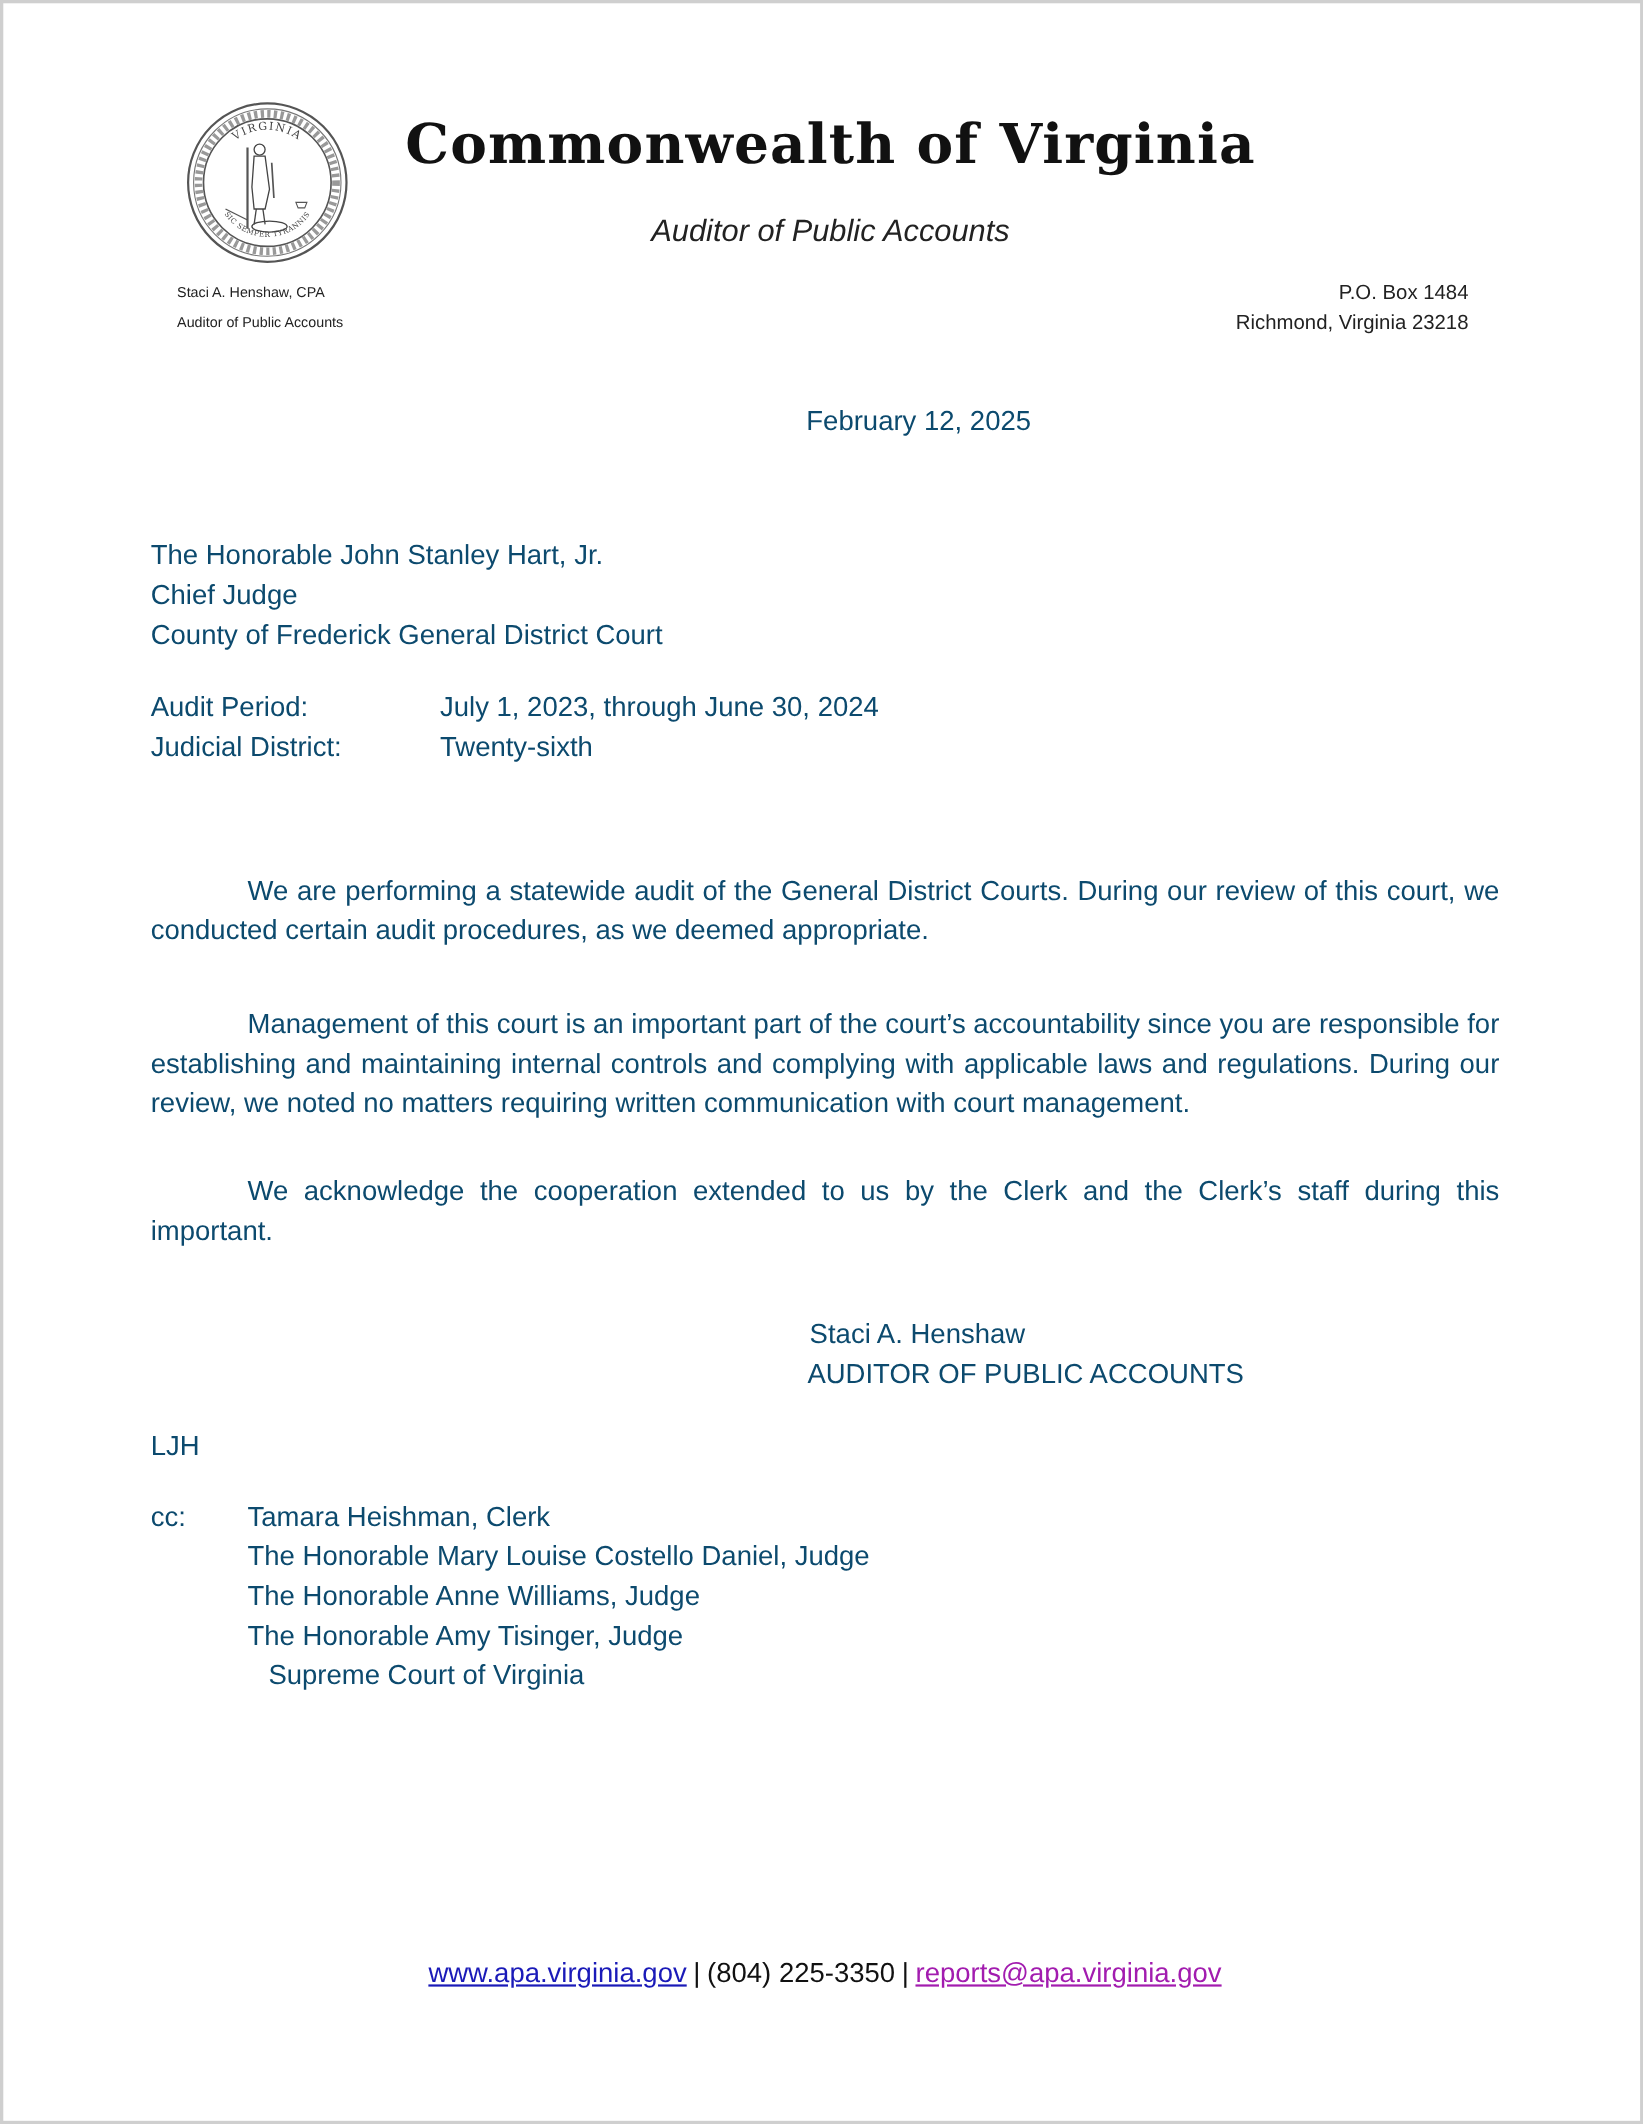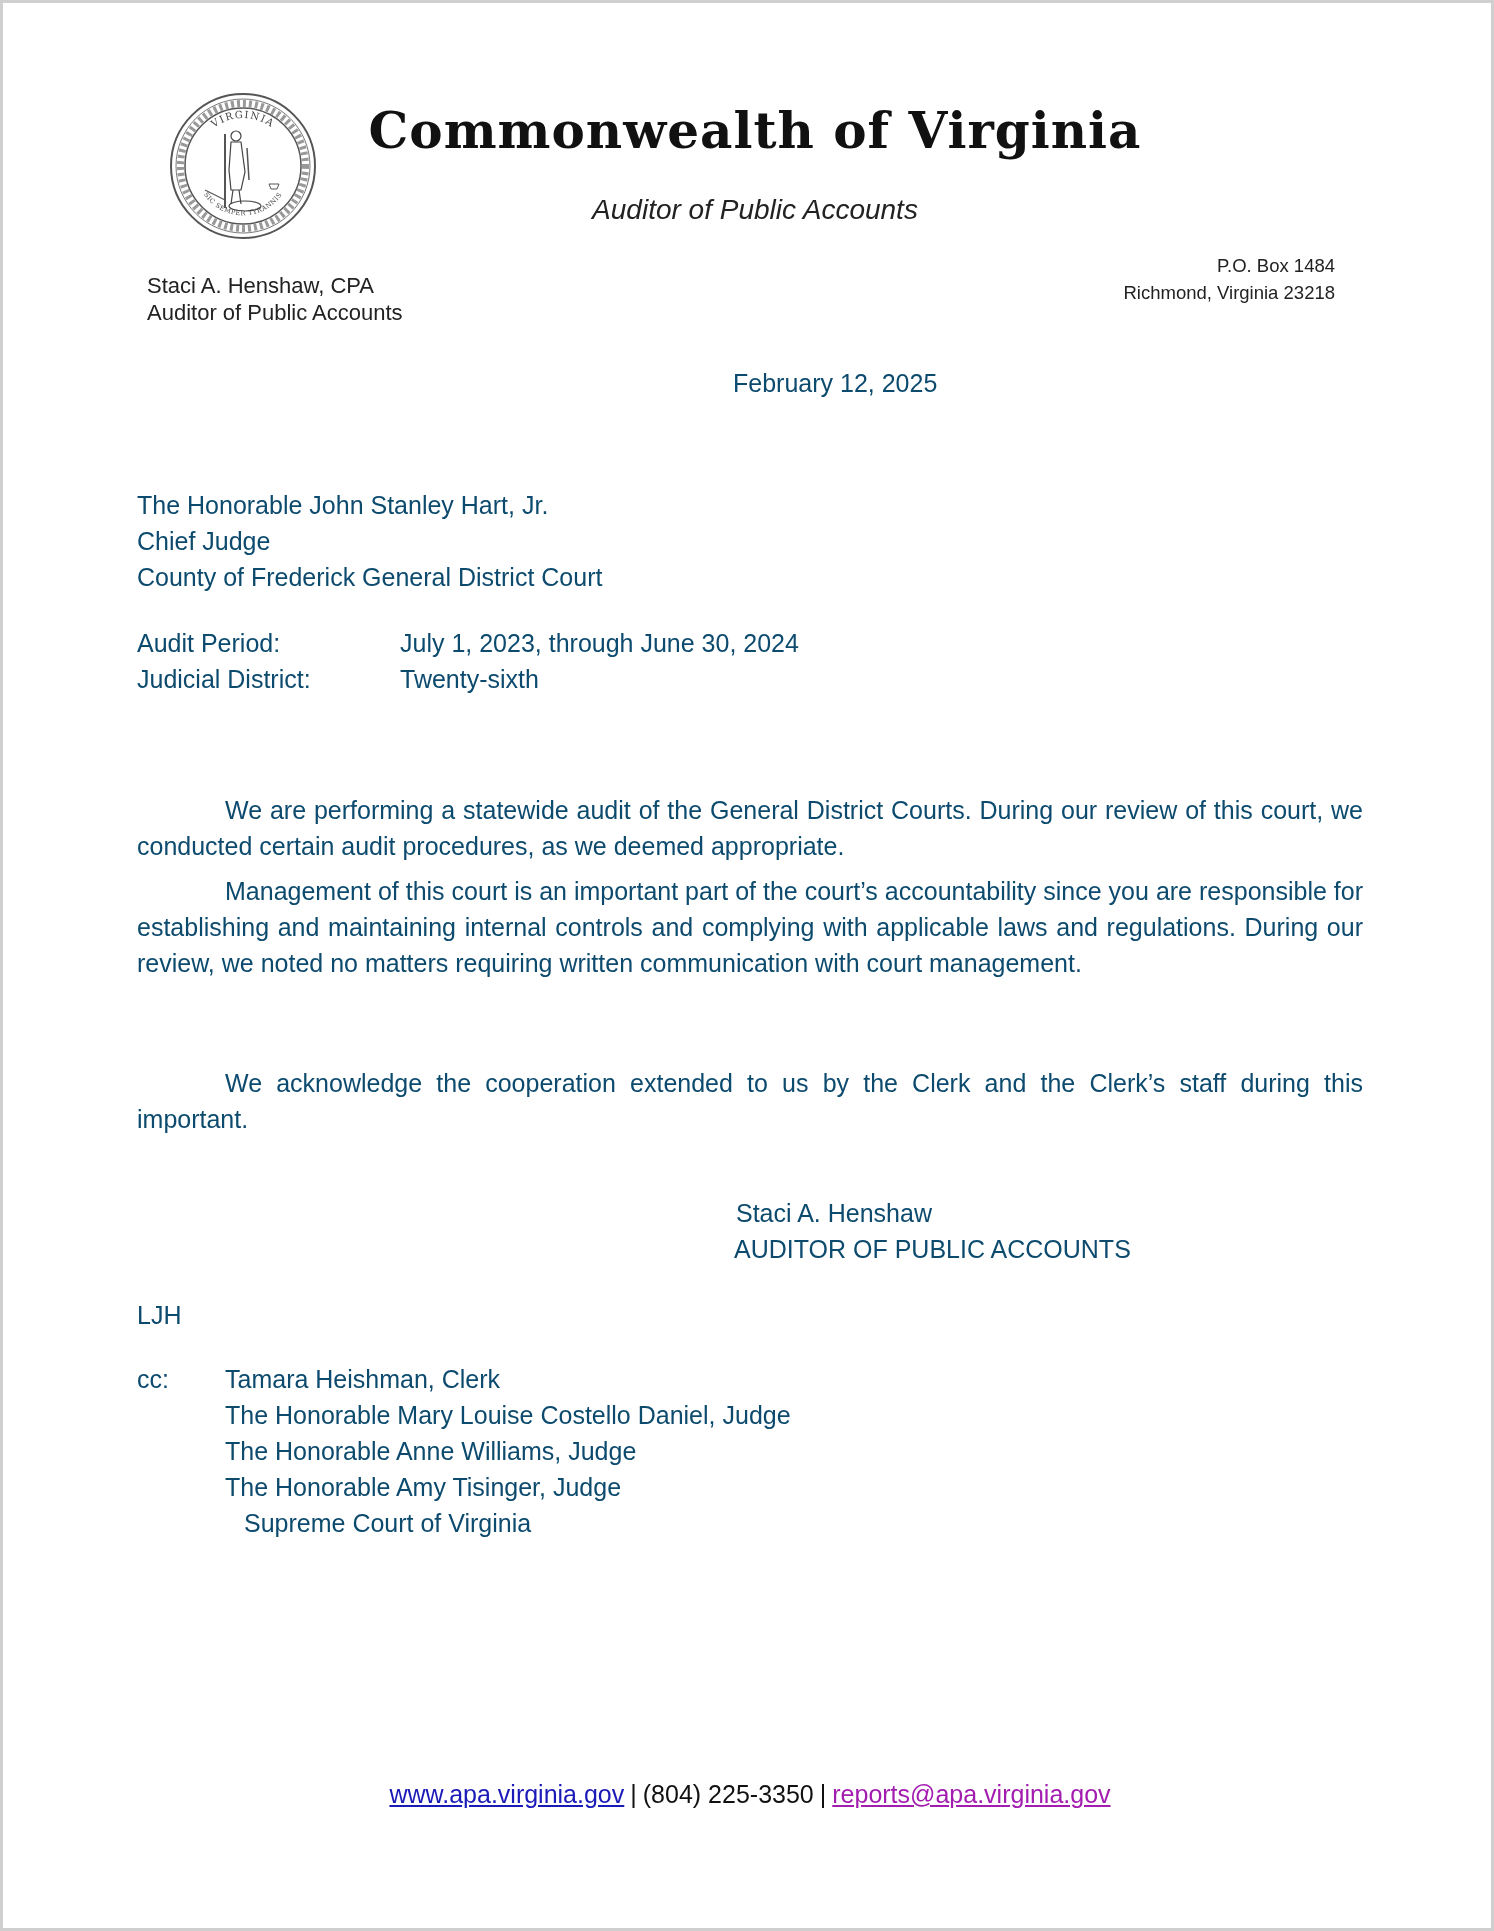--- a/index.html
+++ b/index.html
@@ -21,38 +21,38 @@
   .lh-title {
     position: absolute; left: 0; width: 1494px; top: 98px; text-align: center;
     font-family: "DejaVu Serif", "Liberation Serif", serif;
     font-weight: bold; font-size: 50px; letter-spacing: 1px; color: #111;
     padding-left: 10px; box-sizing: border-box;
   }
   .lh-subtitle {
     position: absolute; left: 0; width: 1494px; top: 191px; text-align: center;
     font-style: italic; font-size: 28px; color: #222; padding-left: 10px; box-sizing: border-box;
   }
-  .lh-left { left: 144px; top: 249px; font-size: 22px; line-height: 27px; color: #222; margin-top: 20px; }
+  .lh-left { left: 158px; top: 249px; font-size: 13px; line-height: 27px; color: #222; }
   .lh-right { right: 156px; top: 249px; font-size: 18.5px; line-height: 27px; color: #222; text-align: right; }
 
   .body-text { font-size: 25px; line-height: 36px; color: #0c4a6e; }
 
   .date { left: 730px; top: 362px; }
   .addressee { left: 134px; top: 484px; }
 
   .audit-table { position: absolute; left: 134px; top: 622px; border-collapse: collapse; }
   .audit-table td { padding: 0; vertical-align: top; }
   .audit-table td.label { width: 263px; }
 
   .para {
     position: absolute; left: 134px; width: 1226px; text-align: justify;
     white-space: normal; text-indent: 88px;
   }
   .p1 { top: 789px; }
-  .p2 { top: 870px; }
+  .p2 { top: 910px; }
   .p3 { top: 1062px; }
 
   .signature { left: 731px; top: 1192px; }
   .signature .sig-name { padding-left: 2px; }
 
   .initials { left: 134px; top: 1294px; }
 
   .cc-block { position: absolute; left: 134px; top: 1358px; }
   .cc-label { position: absolute; left: 0; top: 0; }
   .cc-list { position: absolute; left: 88px; top: 0; white-space: nowrap; }

